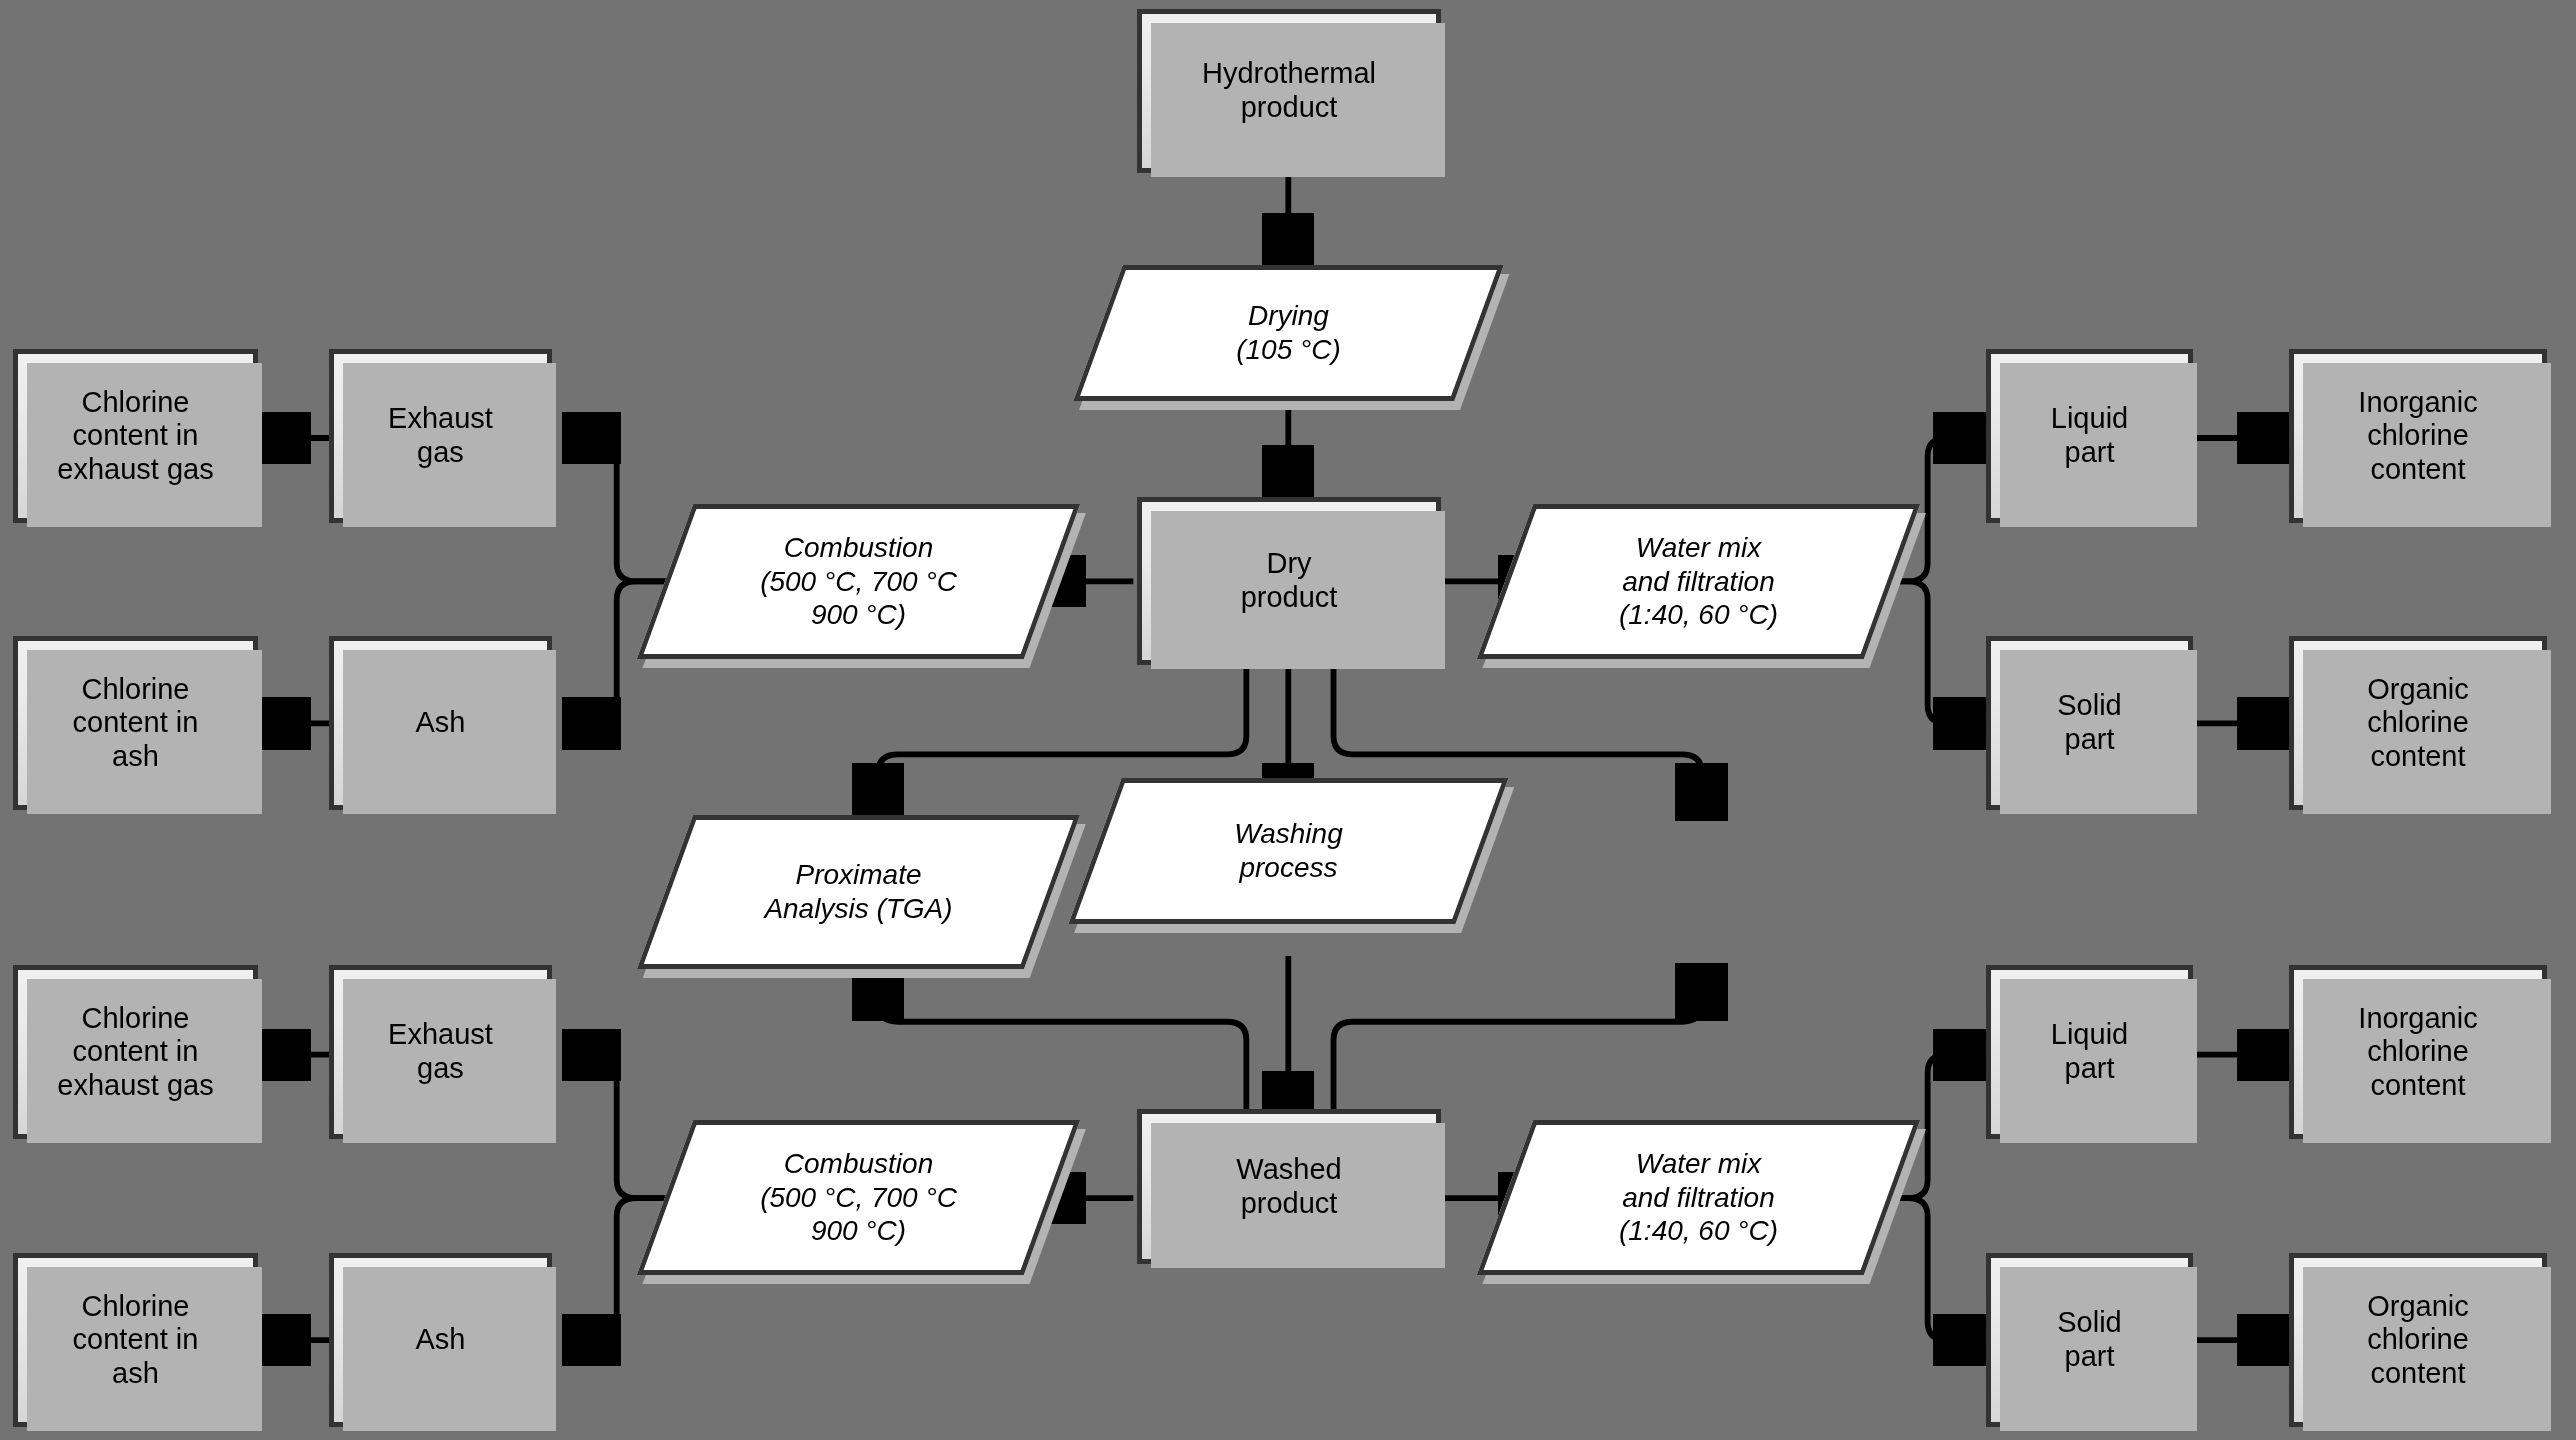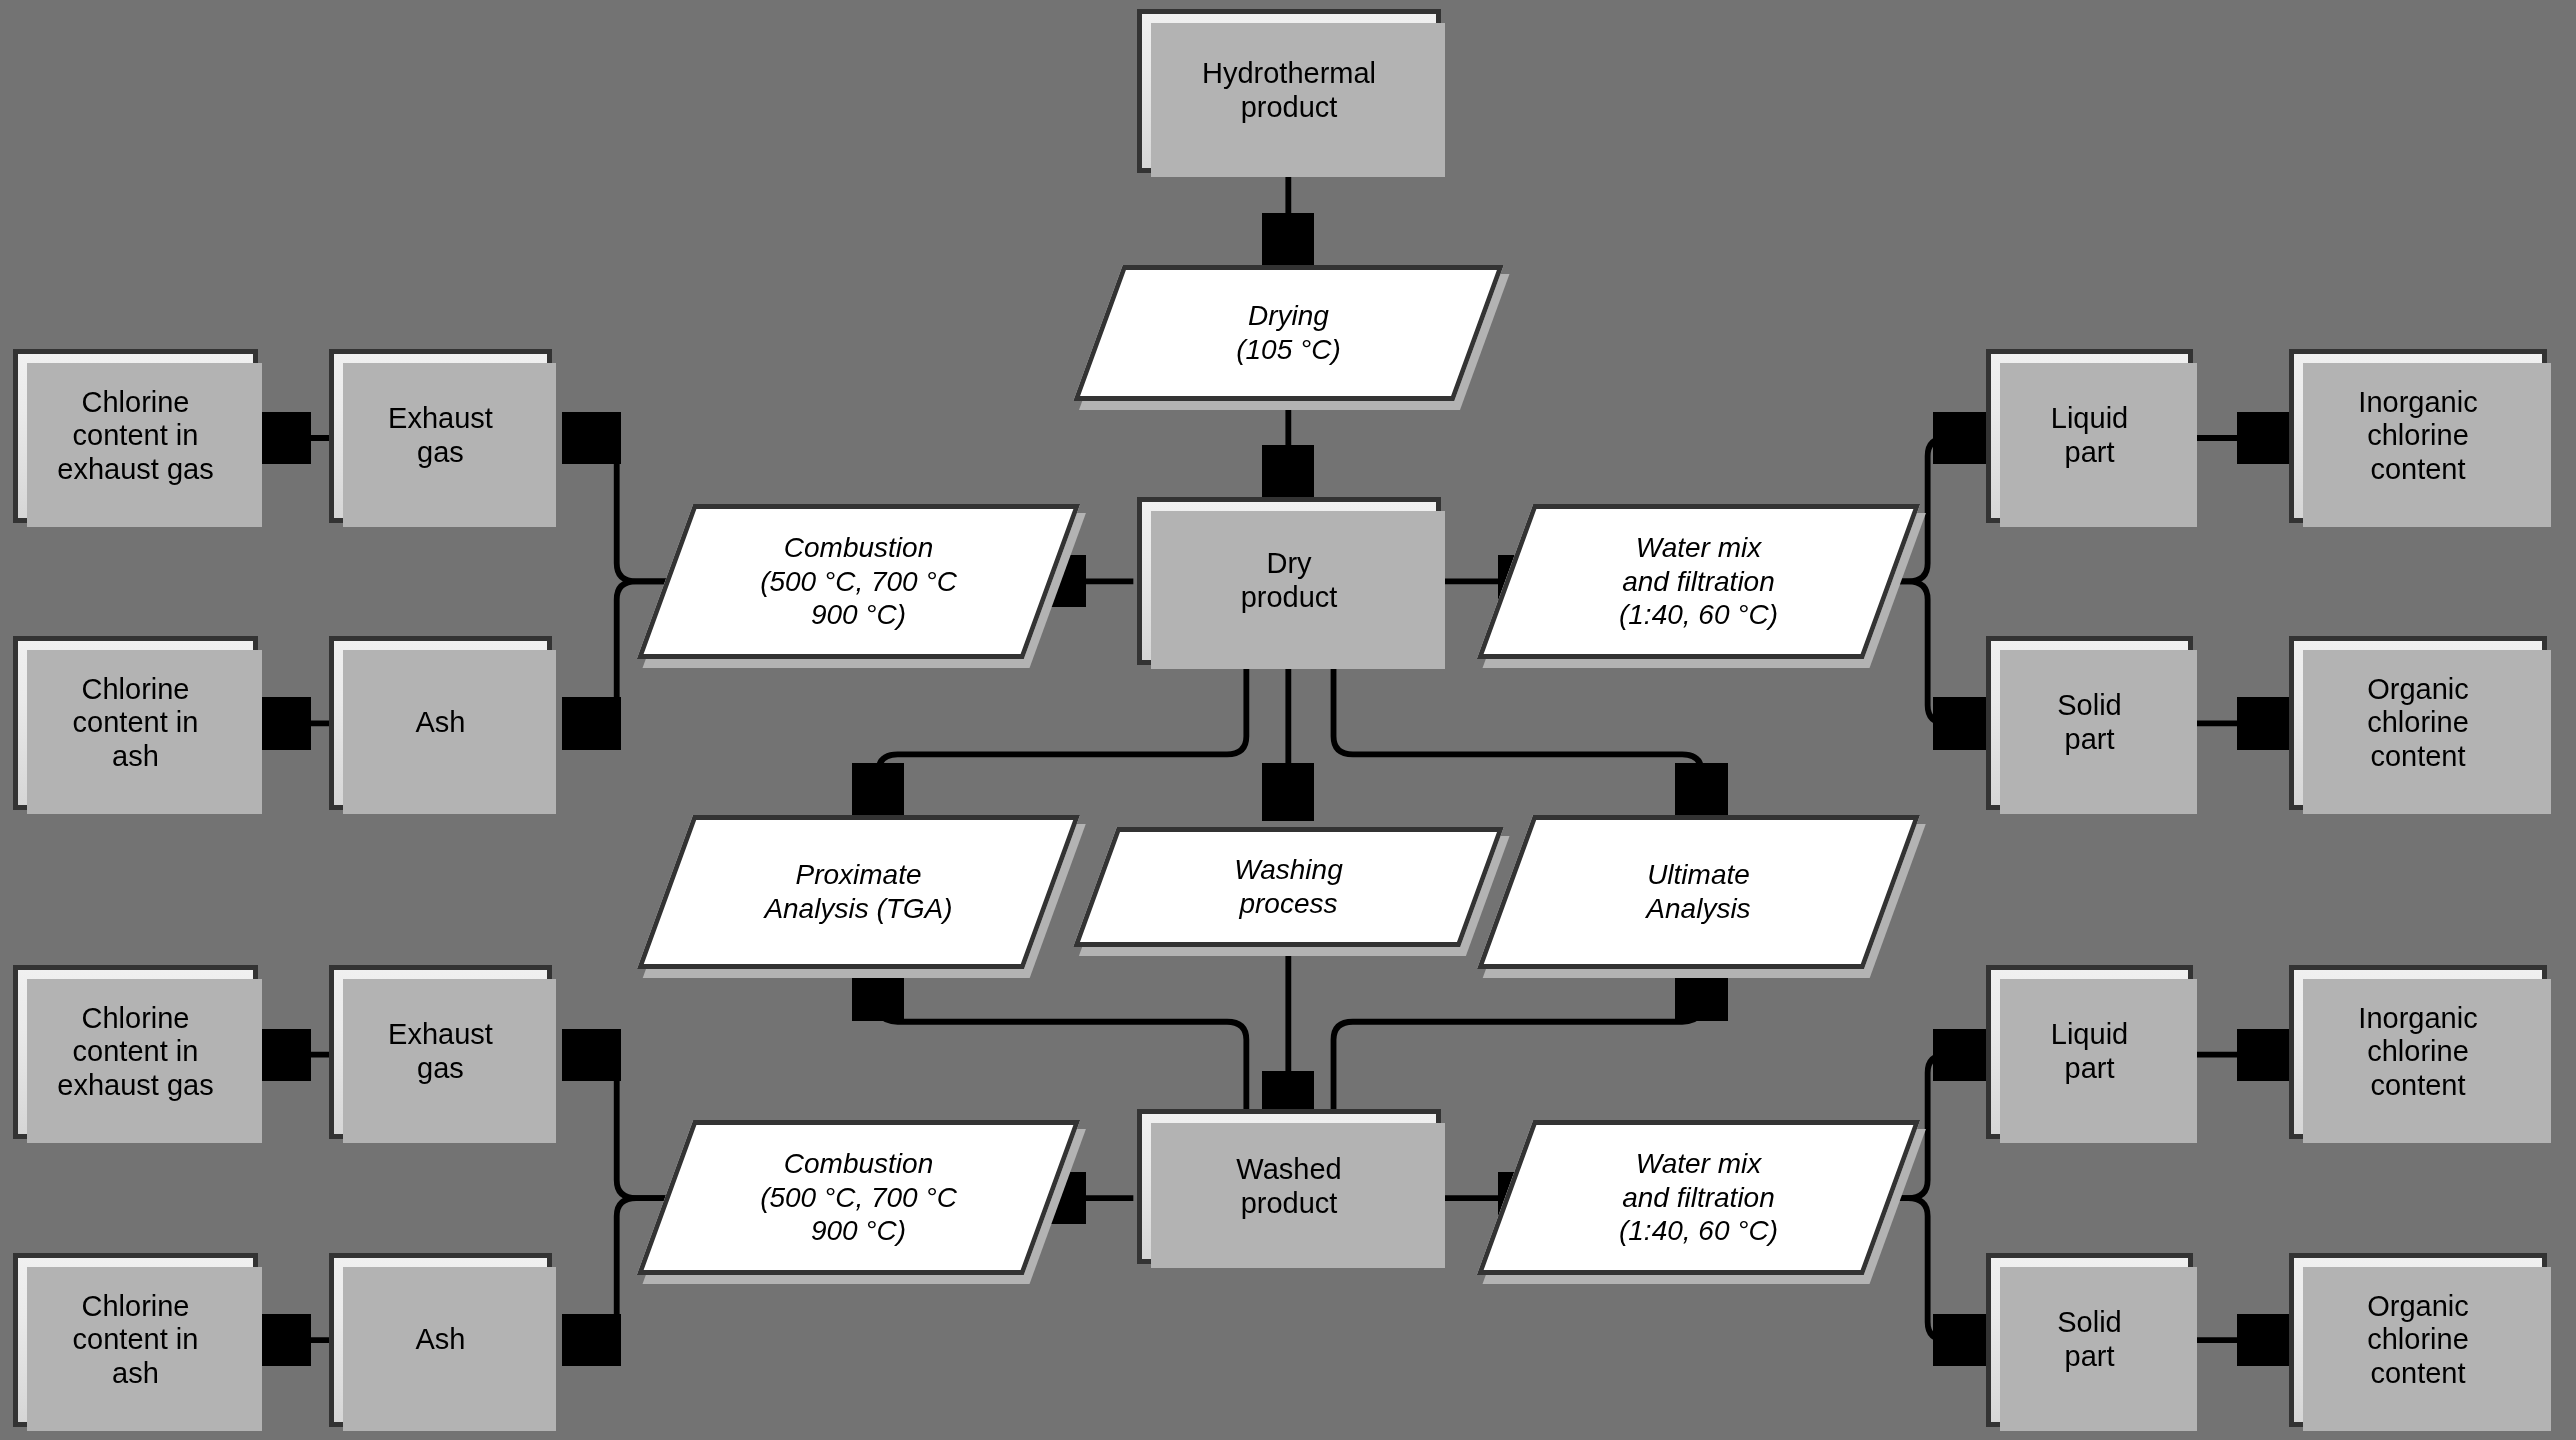--- a/index.html
+++ b/index.html
@@ -237,37 +237,29 @@
 
   <div class="para fs-med" style="left:665px;top:815px;width:387px;height:154px;">
     <div class="shadow"></div>
     <div class="shape"></div>
     <div class="lbl">
         <div>Proximate</div>
         <div>Analysis (TGA)</div>
       </div>
   </div>
 
-  <div class="para fs-med" style="left:1095px;top:827px;width:387px;height:120px;text-decoration:underline;">
+  <div class="para fs-med" style="left:1095px;top:778px;width:387px;height:146px;text-decoration:underline;">
     <div class="shadow"></div>
     <div class="shape"></div>
     <div class="lbl">
         <div>Washing</div>
         <div>process</div>
       </div>
   </div>
 
-  <div class="para fs-med" style="left:1505px;top:815px;width:387px;height:154px;">
-    <div class="shadow"></div>
-    <div class="shape"></div>
-    <div class="lbl">
-        <div>Ultimate</div>
-        <div>Analysis</div>
-      </div>
-  </div>
 
   <div class="rect fs-big" style="left:1137px;top:1109px;width:304px;height:155px;">
     <span class="lbl">
         <div>Washed</div>
         <div>product</div>
       </span>
   </div>
 
   <div class="para fs-med" style="left:665px;top:1120px;width:387px;height:155px;">
     <div class="shadow"></div>

